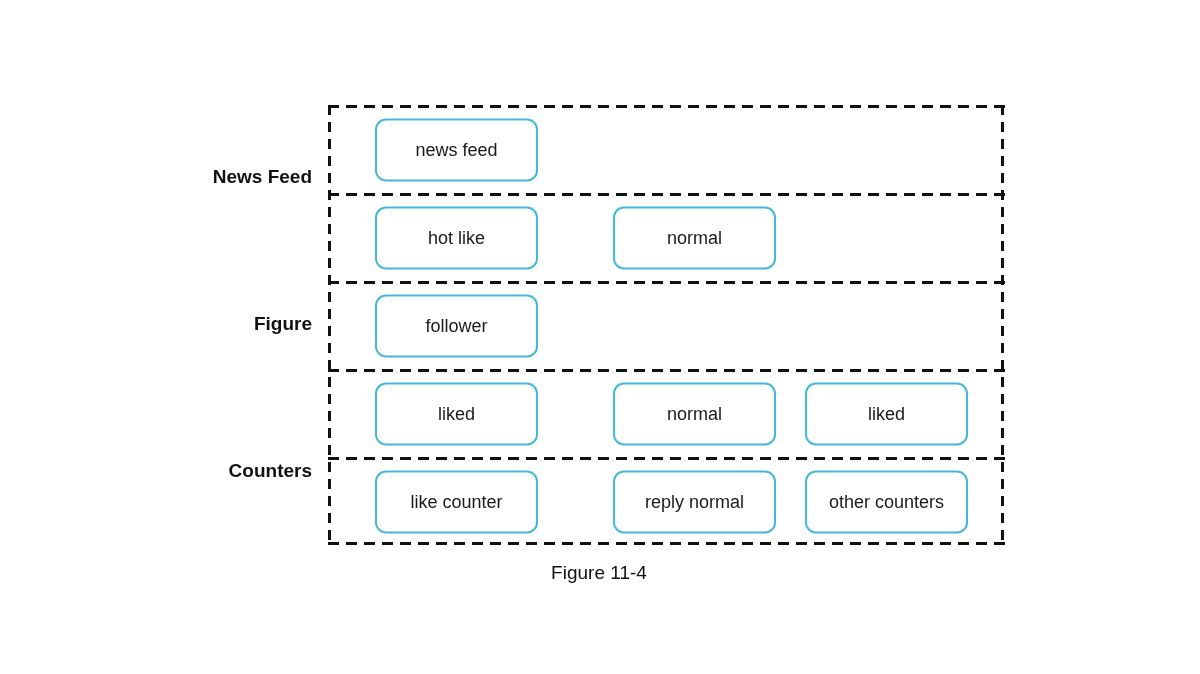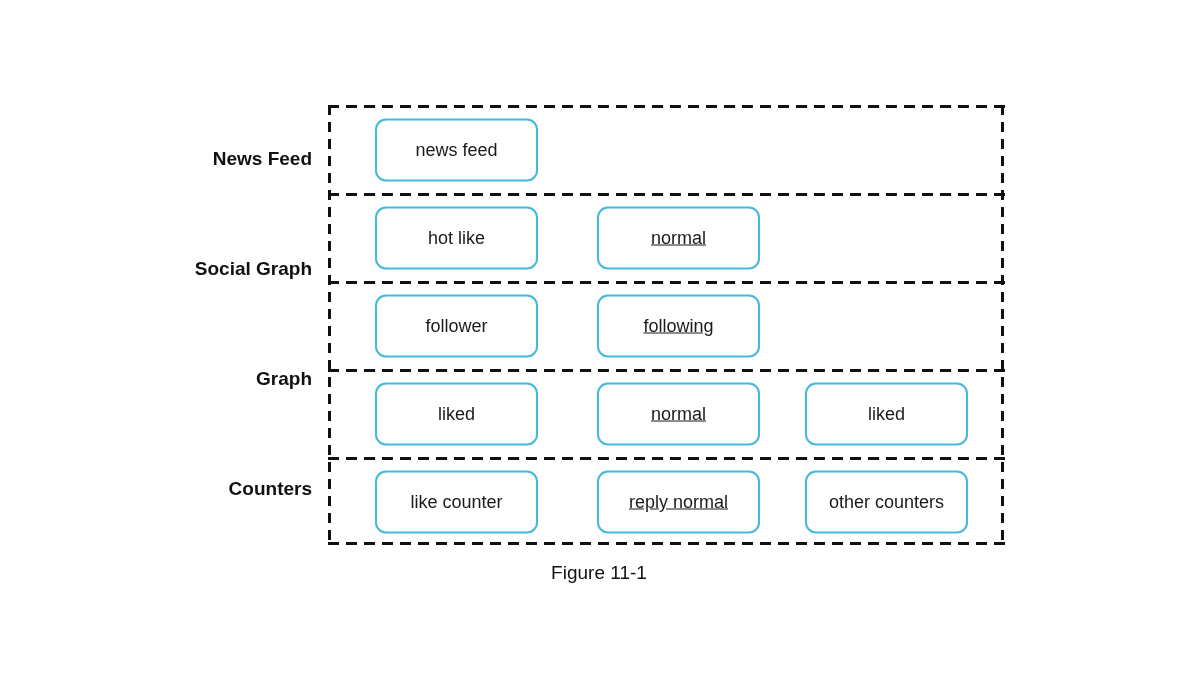--- a/index.html
+++ b/index.html
@@ -53,37 +53,36 @@
     position: absolute; top: 50%; transform: translateY(-50%);
     width: 163px; height: 63px;
     background: #ffffff;
     border: 2px solid #45b8dd;
     border-radius: 11px;
     display: flex; align-items: center; justify-content: center;
     font-size: 18px; color: #1a1a1a;
     white-space: nowrap;
   }
   .node.c0 { left: 46px; }
-  .node.c1 { left: 268px; text-decoration: underline; }
+  .node.c1 { left: 284px; }
   .node.c2 { left: 476px; }
 
   .caption {
     position: absolute; left: 0; top: 558px; width: 1190px;
     text-align: center; font-size: 19px; color: #111111;
   }
 </style>
 </head>
 <body>
 
 <div class="stage">
 
   <div class="label-col">
     <div class="label-row">News Feed</div>
-    <div class="label-row">Social Graph</div>
-    <div class="label-row">Graph</div>
+    <div class="label-row">Figure</div>
     <div class="label-row">Counters</div>
   </div>
 
   <div class="container">
 
     <div class="hline h0"></div>
     <div class="hline h1"></div>
     <div class="hline h2"></div>
     <div class="hline h3"></div>
     <div class="hline h4"></div>
@@ -95,31 +94,30 @@
       <div class="node c0">news feed</div>
     </div>
 
     <div class="row r1">
       <div class="node c0">hot like</div>
       <div class="node c1">normal</div>
     </div>
 
     <div class="row r2">
       <div class="node c0">follower</div>
-      <div class="node c1">following</div>
     </div>
 
     <div class="row r3">
       <div class="node c0">liked</div>
       <div class="node c1">normal</div>
       <div class="node c2">liked</div>
     </div>
 
     <div class="row r4">
       <div class="node c0">like counter</div>
       <div class="node c1">reply normal</div>
       <div class="node c2">other counters</div>
     </div>
   </div>
 
-  <div class="caption">Figure 11-1</div>
+  <div class="caption">Figure 11-4</div>
 
 </div>
 
 </body></html>

